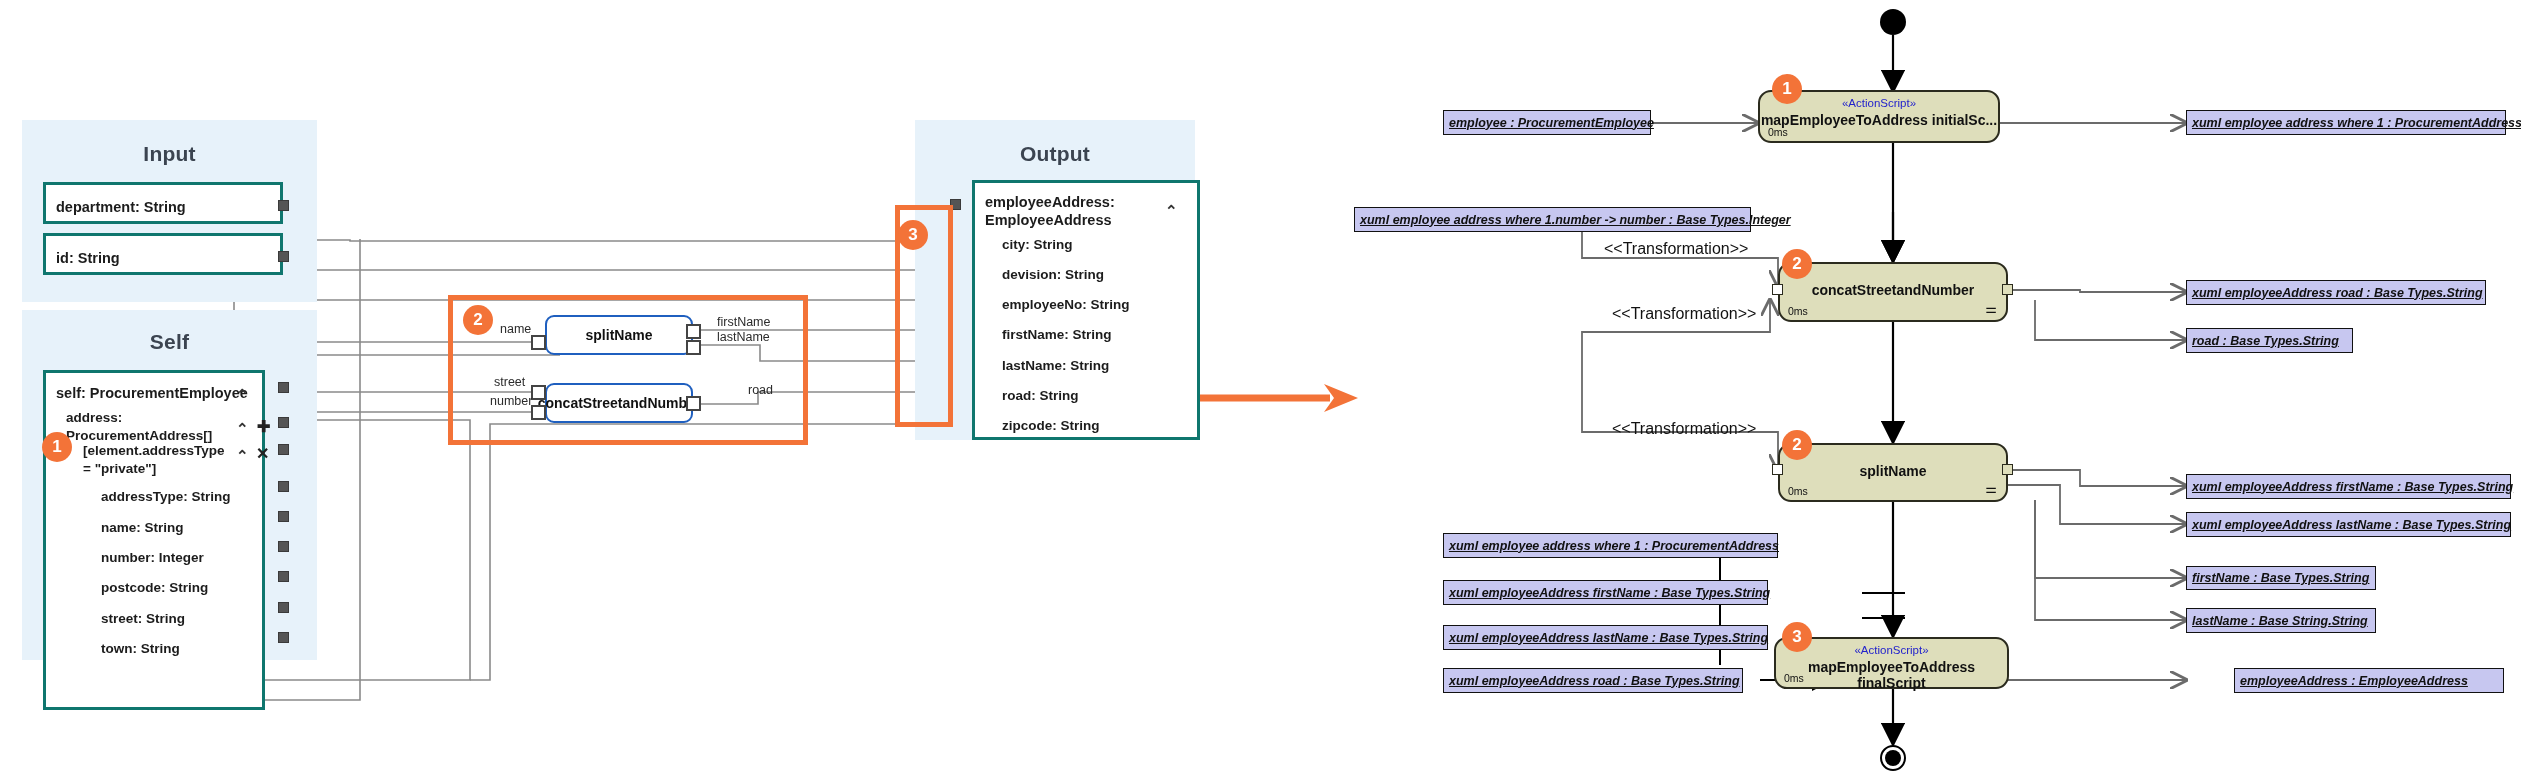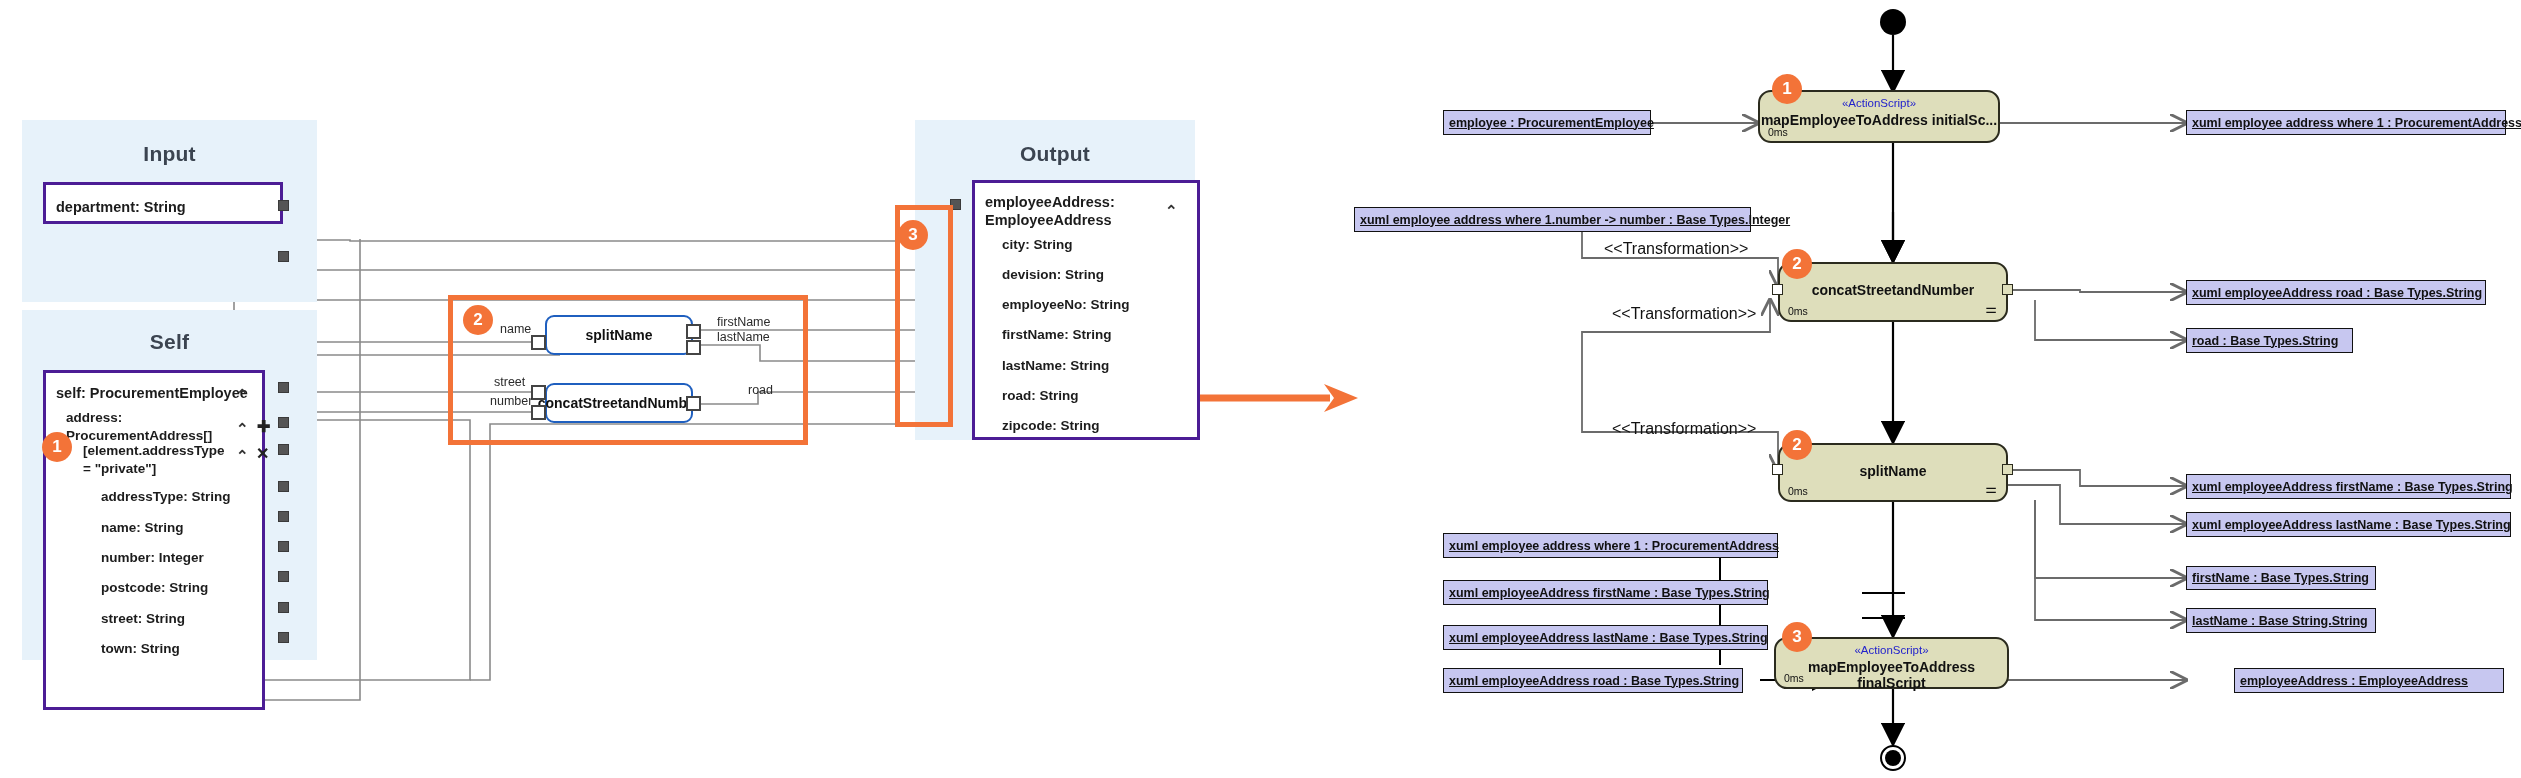--- a/index.html
+++ b/index.html
@@ -2,21 +2,21 @@
 <html><head>
 <meta charset="utf-8">
 <style>
   html,body{margin:0;padding:0;background:#ffffff;}
   body{font-family:"Liberation Sans",sans-serif;}
   #stage{position:relative;width:2521px;height:778px;background:#fff;overflow:hidden;}
 
   
   .panel{position:absolute;background:#e7f2fa;}
   .panel-title{position:absolute;width:100%;text-align:center;font-size:21px;font-weight:bold;color:#3b4450;letter-spacing:.2px;}
-  .node{position:absolute;background:#fff;border:3px solid #4c1d95;box-sizing:border-box;}
+  .node{position:absolute;background:#fff;border:3px solid #0f766e;box-sizing:border-box;}
   .node .lbl{position:absolute;font-size:14.5px;font-weight:bold;color:#1c1c1c;white-space:pre-line;line-height:1.25;}
   .port{position:absolute;width:11px;height:11px;background:#555;border:1px solid #3a3a3a;box-sizing:border-box;}
   .caret{position:absolute;font-size:15px;font-weight:bold;color:#333;line-height:1;}
   .plus,.cross{position:absolute;font-size:16px;font-weight:bold;color:#222;line-height:1;}
   .attr{position:absolute;font-size:13.5px;font-weight:bold;color:#1c1c1c;white-space:pre-line;line-height:1.3;}
 
   .op-box{position:absolute;background:#fff;border:2.5px solid #1f5fbf;border-radius:9px;box-sizing:border-box;
           display:flex;align-items:center;justify-content:center;font-size:14px;font-weight:bold;color:#111;}
   .op-port{position:absolute;width:15px;height:15px;background:#fff;border:2px solid #444;box-sizing:border-box;}
   .edge-lbl{position:absolute;font-size:12.5px;color:#2b2b2b;white-space:nowrap;}
@@ -28,21 +28,21 @@
   
   .act{position:absolute;background:#dedebb;border:2px solid #2b2b1e;border-radius:13px;box-sizing:border-box;}
   .act .stereo{position:absolute;top:5px;left:0;width:100%;text-align:center;font-size:11.5px;color:#2222cc;}
   .act .nm{position:absolute;top:20px;left:0;width:100%;text-align:center;font-size:14px;font-weight:bold;color:#111;}
   .act .ms{position:absolute;bottom:3px;left:8px;font-size:10.5px;color:#111;}
   .act .rake{position:absolute;bottom:5px;right:9px;font-size:13px;color:#111;line-height:1;}
   .pin{position:absolute;width:11px;height:11px;background:#dedebb;border:1.5px solid #2b2b1e;box-sizing:border-box;}
   .pinl{position:absolute;width:11px;height:11px;background:#fff;border:1.5px solid #2b2b1e;box-sizing:border-box;}
 
   .obj{position:absolute;background:#c7c7f0;border:1.5px solid #111;box-sizing:border-box;
-       display:flex;align-items:center;padding:8px 5px;}
+       display:flex;align-items:center;padding:8px 5px;font-style:italic;}
   .obj span{font-size:12.5px;font-weight:bold;color:#111;text-decoration:underline;white-space:nowrap;}
   .trans{position:absolute;font-size:16px;color:#111;white-space:nowrap;}
 
   .dot-start{position:absolute;width:26px;height:26px;border-radius:50%;background:#000;}
   .dot-end-o{position:absolute;width:26px;height:26px;border-radius:50%;border:2.5px solid #000;box-sizing:border-box;background:#fff;}
   .dot-end-i{position:absolute;width:16px;height:16px;border-radius:50%;background:#000;}
 
   svg.lines{position:absolute;left:0;top:0;width:2521px;height:778px;pointer-events:none;}
 </style>
 </head>
@@ -130,20 +130,23 @@
   </svg>
 
   <div class="panel" style="left:22px;top:120px;width:295px;height:182px;"></div>
   <div class="panel-title" style="left:22px;top:142px;width:295px;">Input</div>
 
   <div class="node" style="left:43px;top:182px;width:240px;height:42px;">
     <div class="lbl" style="left:10px;top:13px;">department: String</div>
   </div>
   <div class="port" style="left:278px;top:200px;"></div>
 
+  <div class="node" style="left:43px;top:233px;width:240px;height:42px;">
+    <div class="lbl" style="left:10px;top:13px;">id: String</div>
+  </div>
   <div class="port" style="left:278px;top:251px;"></div>
 
   <div class="panel" style="left:22px;top:310px;width:295px;height:350px;"></div>
   <div class="panel-title" style="left:22px;top:330px;width:295px;">Self</div>
 
   <div class="node" style="left:43px;top:370px;width:222px;height:340px;">
     <div class="lbl" style="left:10px;top:11px;">self: ProcurementEmployee</div>
     <div class="caret" style="left:190px;top:14px;">⌃</div>
 
     <div class="attr" style="left:20px;top:36px;">address:

